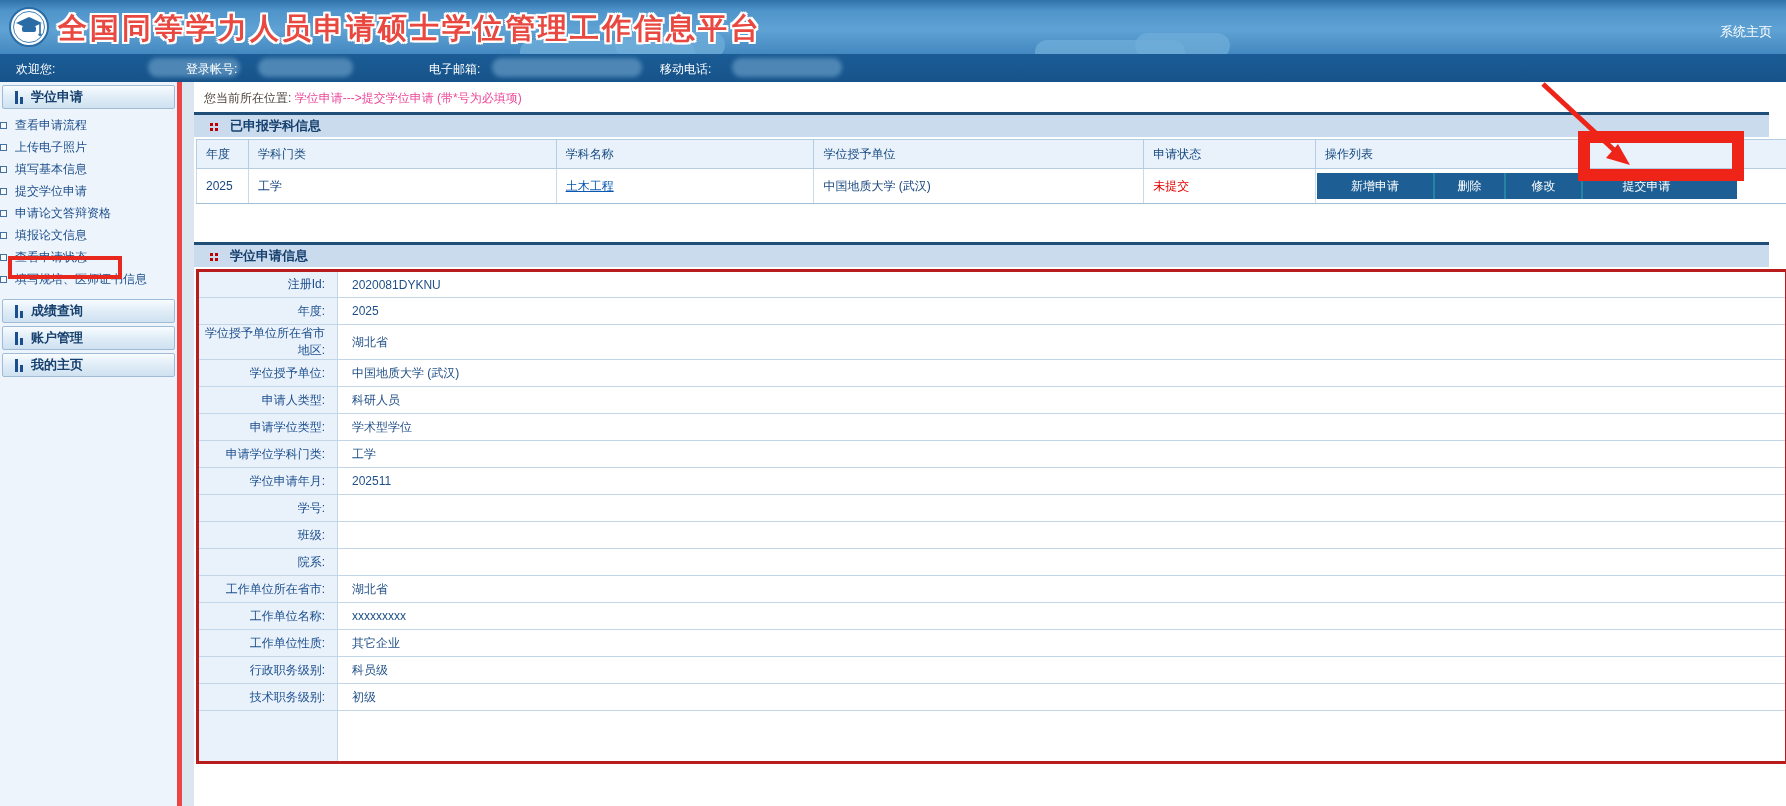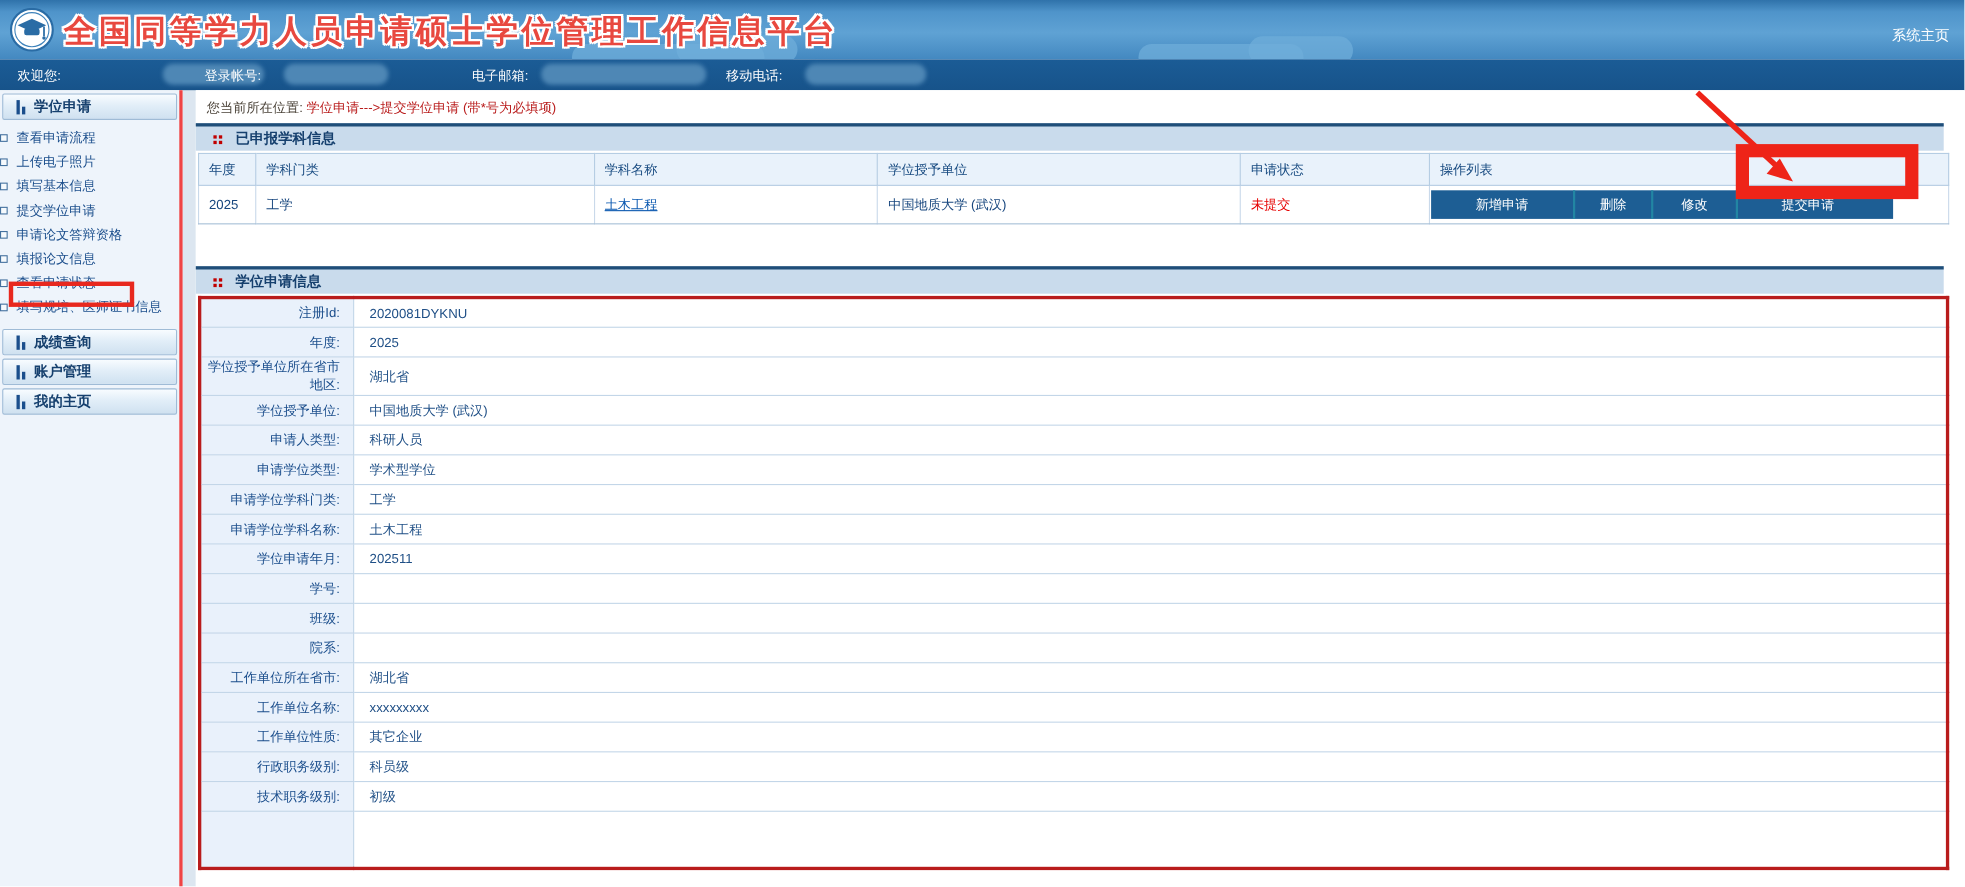--- a/index.html
+++ b/index.html
@@ -53,22 +53,22 @@
   }
   .userbar .lbl { position: absolute; top: 7px; font-size: 12px; white-space: nowrap; }
   .redacted {
     position: absolute; top: 4px; height: 19px;
     background: #4e87b5; border-radius: 9px; filter: blur(2px);
   }
 
   
   .cols { display: flex; height: 724px; }
   .sidebar {
-    width: 166px; background: #eef4fb;
-    border-right: 3px solid #ef4444;
+    width: 182px; background: #eef4fb;
+    border-right: 5px solid #ef4444;
     position: relative;
     flex: none;
   }
   .gutter { width: 12px; background: #dce6f0; flex: none; }
   .main { flex: 1; background: #fff; position: relative; }
 
   
   .sec-band {
     margin: 3px 2px 0 2px;
     height: 24px; line-height: 22px;
@@ -95,21 +95,21 @@
   }
 
   .sidebar-annotation {
     position: absolute; left: 8px; top: 174px;
     width: 114px; height: 23px;
     border: 4px solid #e8281e; pointer-events: none;
   }
 
   
   .breadcrumb { padding: 8px 0 5px 10px; font-size: 12px; color: #4a4238; white-space: nowrap; }
-  .breadcrumb .path { color: #b91c1c; }
+  .breadcrumb .path { color: #ec4899; }
 
   
   .band {
     border-top: 3px solid #1f4e79;
     background: #c9dbec;
     height: 25px; line-height: 22px;
     position: relative;
     padding-left: 36px;
     font-weight: bold; font-size: 13px; color: #16406e;
     margin-right: 19px;
@@ -146,21 +146,21 @@
 
   .action-bar {
     display: flex; width: 420px; height: 26px;
     background: #1d5e94;
   }
   .action-btn {
     color: #fff; text-align: center; line-height: 26px;
     font-size: 12px; cursor: pointer; flex: none;
   }
   .action-btn + .action-btn { border-left: 2px solid #2286a3; }
-  .ab1 { width: 129px; } .ab2 { width: 71px; } .ab3 { width: 77px; } .ab4 { width: 129px; }
+  .ab1 { width: 116px; } .ab2 { width: 71px; } .ab3 { width: 77px; } .ab4 { width: 129px; }
 
   
   .band2 { margin-top: 38px; }
   .form-table { width: 1592px; margin: 2px 0 0 2px; border: 3px solid #b91c1c; }
   .form-table td { border-bottom: 1px solid #c3d6e8; height: 27px; font-size: 12px; }
   .form-table td.flabel {
     width: 140px; background: #e9f1fb; text-align: right;
     padding-right: 12px; color: #1b4e8c;
     border-right: 1px solid #c3d6e8;
   }
@@ -355,24 +355,20 @@
           </tr>
         <tr>
             <td class="flabel">申请学位类型:</td>
             <td class="fvalue">学术型学位</td>
           </tr>
         <tr>
             <td class="flabel">申请学位学科门类:</td>
             <td class="fvalue">工学</td>
           </tr>
         <tr>
-            <td class="flabel">申请学位学科名称:</td>
-            <td class="fvalue">土木工程</td>
-          </tr>
-        <tr>
             <td class="flabel">学位申请年月:</td>
             <td class="fvalue">202511</td>
           </tr>
         <tr>
             <td class="flabel">学号:</td>
             <td class="fvalue"></td>
           </tr>
         <tr>
             <td class="flabel">班级:</td>
             <td class="fvalue"></td>

